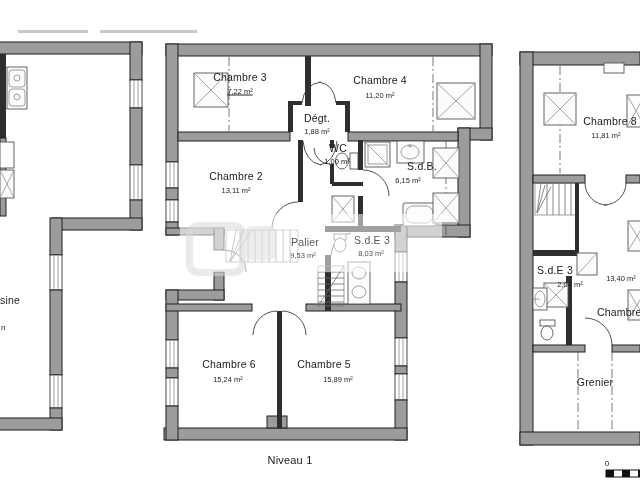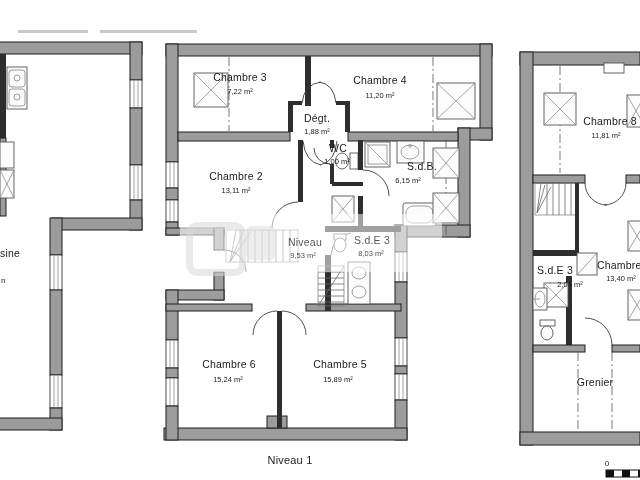--- a/index.html
+++ b/index.html
@@ -14,21 +14,21 @@
   .fixthin{fill:none;stroke:#777;stroke-width:0.7;}
   .arc{fill:none;stroke:#3c3c3c;stroke-width:0.9;}
   .dash{fill:none;stroke:#555;stroke-width:0.8;stroke-dasharray:9 3 2 3;}
   .xline{stroke:#8f8f8f;stroke-width:0.8;}
   .stair{stroke:#6b6b6b;stroke-width:0.8;fill:none;}
   .faint{fill:#c9c9c9;}
   .lbl{position:absolute;white-space:nowrap;transform:translate(-50%,-50%);
        font-size:10.5px;color:#1a1a1a;letter-spacing:.2px;}
   .area{font-size:7.5px;color:#222;letter-spacing:0;}
   .caption{font-size:11px;}
-  .cut{transform:translate(0,-50%);} 
+  .cut{transform:translate(0,-50%);margin-top:47px;} 
   .tiny{font-size:8px;}
   #watermark{position:absolute;left:180px;top:214px;width:262px;height:58px;
              background:rgba(255,255,255,.55);}
   #watermark .blob1{position:absolute;left:6px;top:8px;width:46px;height:40px;
              border:7px solid #d9d9d9;border-radius:12px;opacity:.55;}
   #watermark .blob2{position:absolute;left:66px;top:12px;width:30px;height:34px;
              background:#dcdcdc;border-radius:6px;opacity:.5;}
 </style>
 </head>
 <body>
@@ -335,38 +335,38 @@
 
 <div id="watermark">
   <div class="blob1"></div>
   <div class="blob2"></div>
 </div>
 
 <div class="lbl cut" style="left:0;top:253px;">sine</div>
 <div class="lbl cut tiny" style="left:1px;top:280px;">n</div>
 
 <div class="lbl" style="left:240px;top:77px;">Chambre 3</div>
-<div class="lbl area" style="left:240px;top:91px;">7,22 m²</div>
+<div class="lbl area" style="left:240px;top:91px;text-decoration:underline;">7,22 m²</div>
 <div class="lbl" style="left:380px;top:80px;">Chambre 4</div>
 <div class="lbl area" style="left:380px;top:95px;">11,20 m²</div>
 <div class="lbl" style="left:317px;top:118px;">Dégt.</div>
 <div class="lbl area" style="left:317px;top:131px;">1,88 m²</div>
 <div class="lbl" style="left:338px;top:148px;text-align:right;">WC</div>
 <div class="lbl area" style="left:337px;top:161px;">1,00 m²</div>
 <div class="lbl" style="left:236px;top:176px;">Chambre 2</div>
 <div class="lbl area" style="left:236px;top:190px;">13,11 m²</div>
 <div class="lbl" style="left:404px;top:166px;margin-left:18px;">S.d.B.</div>
 <div class="lbl area" style="left:408px;top:180px;">6,15 m²</div>
-<div class="lbl" style="left:305px;top:242px;opacity:.75;">Niveau</div>
+<div class="lbl" style="left:305px;top:242px;opacity:.75;">Palier</div>
 <div class="lbl area" style="left:303px;top:255px;opacity:.8;">9,53 m²</div>
 <div class="lbl" style="left:372px;top:240px;opacity:.75;">S.d.E 3</div>
 <div class="lbl area" style="left:371px;top:253px;opacity:.8;">8,03 m²</div>
 <div class="lbl" style="left:229px;top:364px;">Chambre 6</div>
 <div class="lbl area" style="left:228px;top:379px;">15,24 m²</div>
-<div class="lbl" style="left:340px;top:364px;">Chambre 5</div>
+<div class="lbl" style="left:324px;top:364px;">Chambre 5</div>
 <div class="lbl area" style="left:338px;top:379px;">15,89 m²</div>
 
 <div class="lbl" style="left:610px;top:121px;">Chambre 8</div>
 <div class="lbl area" style="left:606px;top:135px;">11,81 m²</div>
 <div class="lbl cut" style="left:597px;top:265px;">Chambre</div>
 <div class="lbl area" style="left:621px;top:278px;">13,40 m²</div>
 <div class="lbl" style="left:555px;top:270px;">S.d.E 3</div>
 <div class="lbl area" style="left:554px;top:284px;margin-left:16px;">2,04 m²</div>
 <div class="lbl" style="left:595px;top:382px;">Grenier</div>
 

